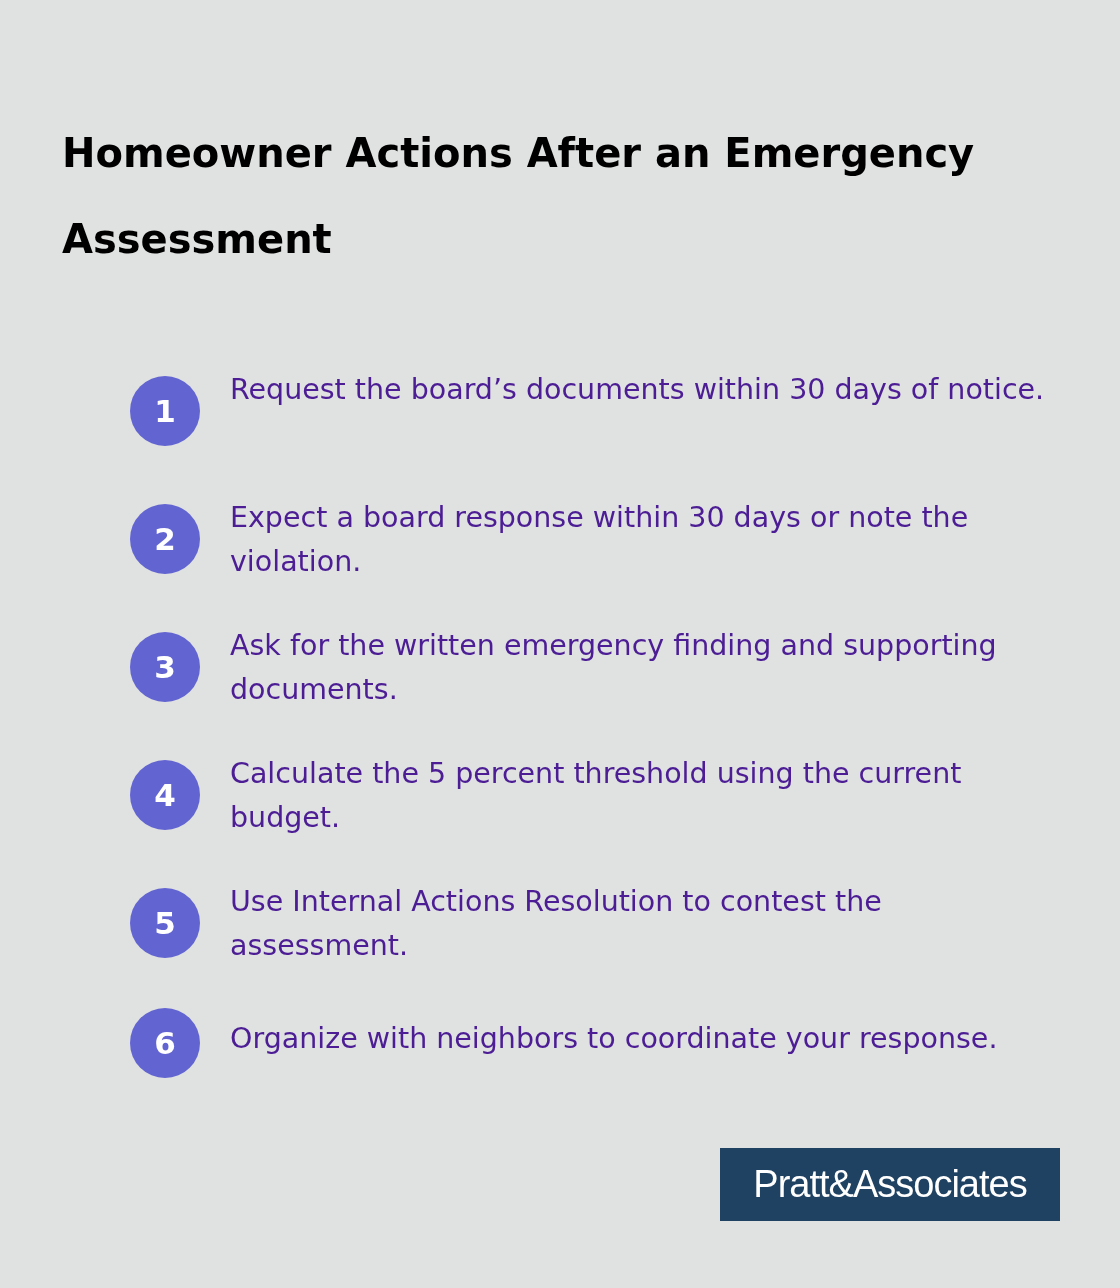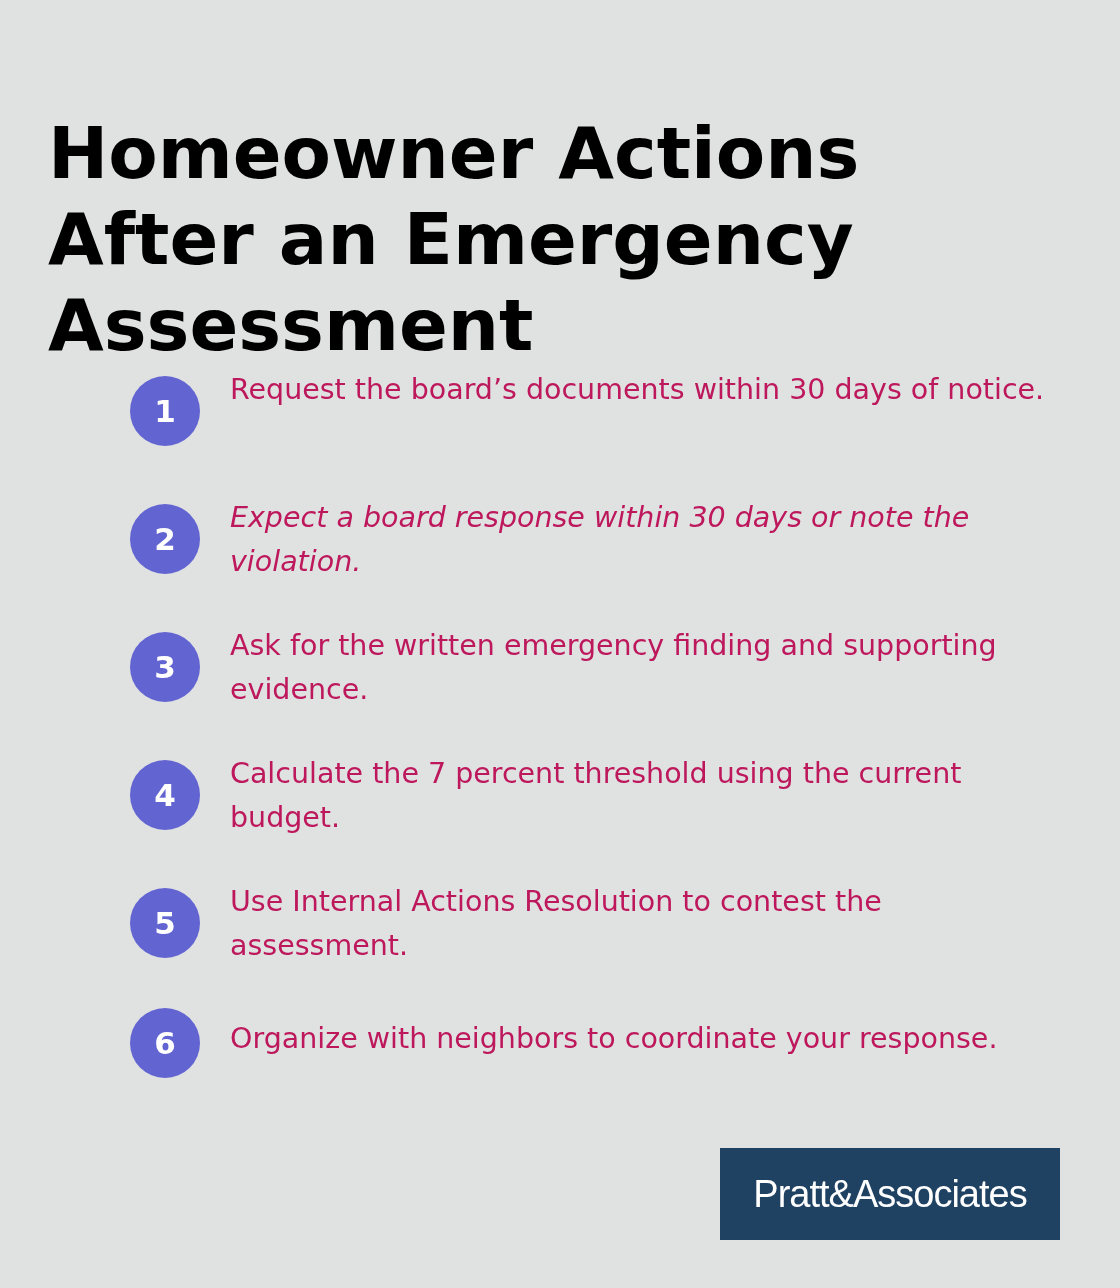--- a/index.html
+++ b/index.html
@@ -1,43 +1,43 @@
 <!DOCTYPE html>
 <html><head>
 <meta charset="utf-8">
 <style>
   html, body { margin:0; padding:0; }
   body { width:1120px; height:1288px; background:#e0e2e1; position:relative; overflow:hidden; font-family:"DejaVu Sans", sans-serif; color:#000; }
-  .title { position:absolute; left:48px; top:110px; width:1000px; font-size:72px; font-weight:bold; line-height:86px; letter-spacing:0px; }
+  .title { position:absolute; left:62px; top:110px; width:1000px; font-size:40px; font-weight:bold; line-height:86px; letter-spacing:0px; }
   .item { position:absolute; left:130px; width:960px; }
   .circle { position:absolute; left:0; width:70px; height:70px; border-radius:50%; background:#6264d1; color:#fff; font-weight:bold; font-size:31px; display:flex; align-items:center; justify-content:center; }
-  .text { position:absolute; left:100px; width:820px; font-size:28.5px; line-height:44px; color:#be185d; }
-  .logo { position:absolute; left:720px; top:1148px; width:340px; height:92px; background:#1f4263; display:flex; align-items:center; justify-content:center; }
+  .text { position:absolute; left:100px; width:820px; font-size:28.5px; line-height:44px; color:#4c1d95; }
+  .logo { position:absolute; left:720px; top:1148px; width:340px; height:73px; background:#1f4263; display:flex; align-items:center; justify-content:center; }
   .logo span { color:#fff; font-family:"Liberation Sans", sans-serif; font-size:38px; letter-spacing:-1px; }
 </style>
 </head>
 <body>
 
 <div class="title">Homeowner Actions After an Emergency Assessment</div>
 
 <div class="item" style="top:376px;">
   <div class="circle">1</div>
   <div class="text" style="top:-8px;">Request the board’s documents within 30 days of notice.</div>
 </div>
 <div class="item" style="top:504px;">
   <div class="circle">2</div>
-  <div class="text" style="top:-8px;font-style:italic;">Expect a board response within 30 days or note the violation.</div>
+  <div class="text" style="top:-8px;">Expect a board response within 30 days or note the violation.</div>
 </div>
 <div class="item" style="top:632px;">
   <div class="circle">3</div>
-  <div class="text" style="top:-8px;">Ask for the written emergency finding and supporting evidence.</div>
+  <div class="text" style="top:-8px;">Ask for the written emergency finding and supporting documents.</div>
 </div>
 <div class="item" style="top:760px;">
   <div class="circle">4</div>
-  <div class="text" style="top:-8px;">Calculate the 7 percent threshold using the current budget.</div>
+  <div class="text" style="top:-8px;">Calculate the 5 percent threshold using the current budget.</div>
 </div>
 <div class="item" style="top:888px;">
   <div class="circle">5</div>
   <div class="text" style="top:-8px;">Use Internal Actions Resolution to contest the assessment.</div>
 </div>
 <div class="item" style="top:1008px;">
   <div class="circle">6</div>
   <div class="text" style="top:9px;">Organize with neighbors to coordinate your response.</div>
 </div>
 

